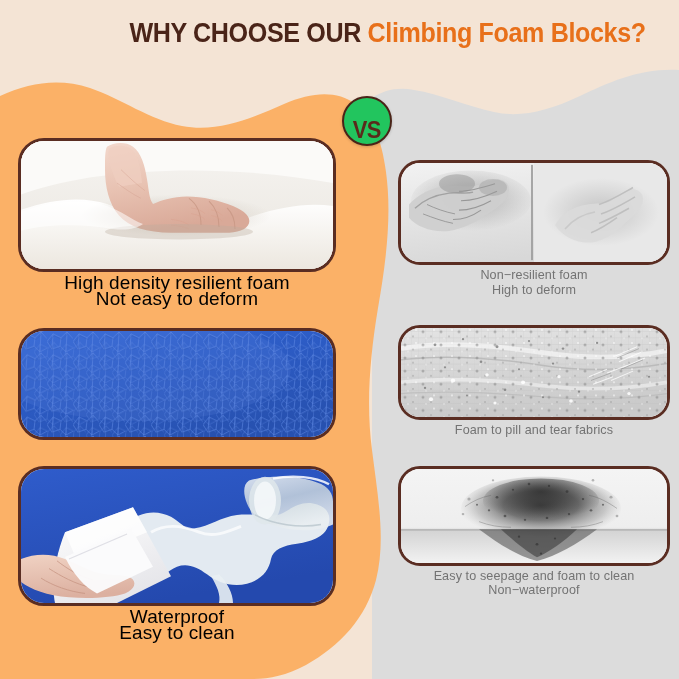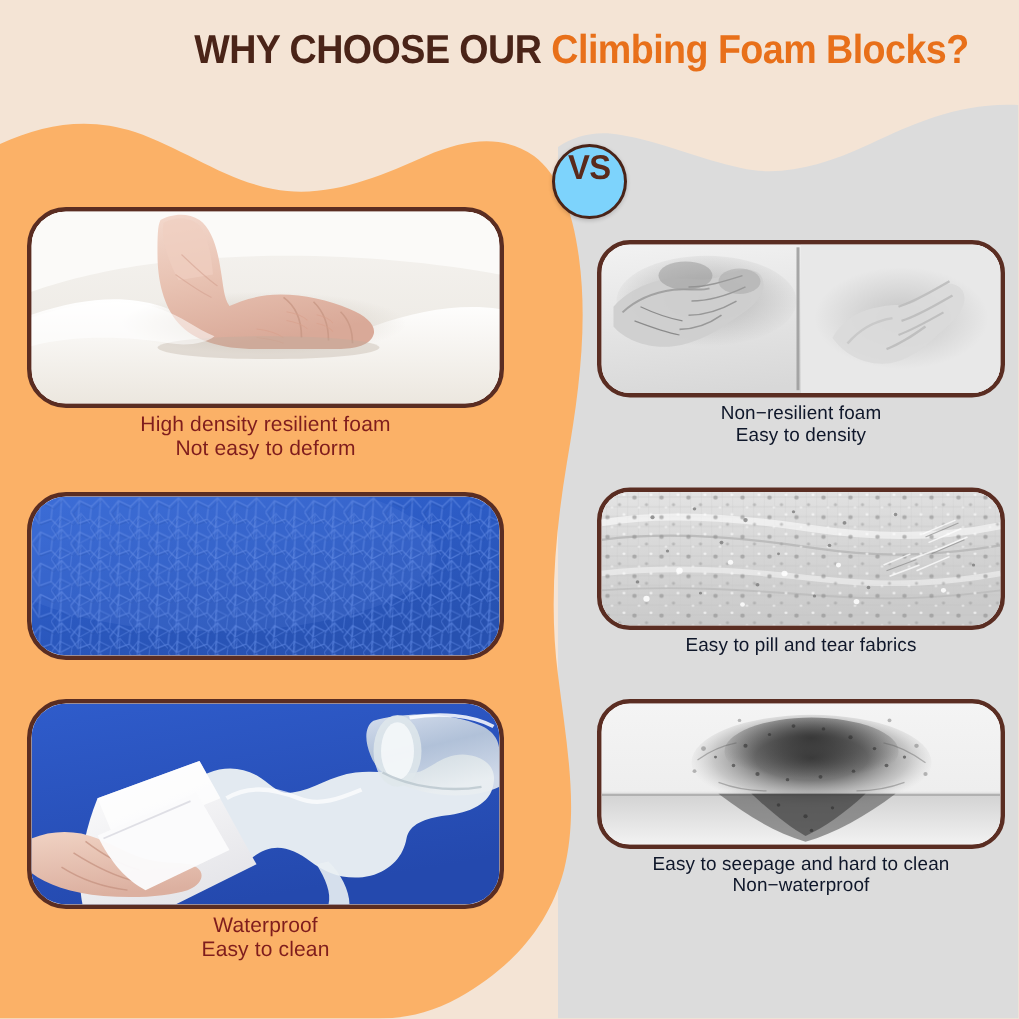--- a/index.html
+++ b/index.html
@@ -32,27 +32,27 @@
     transform:scaleX(0.93);
     transform-origin:center;
     white-space:nowrap;
   }
   .t-dark{color:#4A2418;}
   .t-accent{color:#E8701A;}
 
   
   .vs-badge{
     position:absolute;
-    left:368px;top:96px;
+    left:342px;top:96px;
     width:50px;height:50px;
     border-radius:50%;
-    background:#7dd3fc;
+    background:#22c55e;
     border:2.5px solid #4A2418;
     box-sizing:border-box;
-    display:flex;align-items:flex-start;justify-content:center;
+    display:flex;align-items:flex-end;justify-content:center;
     z-index:60;
     box-shadow:0 1px 3px rgba(0,0,0,0.18);
   }
   .vs-badge span{
     font-weight:bold;font-size:23px;color:#5A2A1B;
     letter-spacing:-0.5px;
     transform:scaleX(0.95);
   }
 
   
@@ -65,27 +65,27 @@
     border:3px solid #5A2D22;
     border-radius:22px;
     overflow:hidden;
     position:relative;
     box-sizing:border-box;
     background:#fff;
   }
   #col-left .card-frame{border-radius:26px;}
   .cap{
     text-align:center;
-    color:#7f1d1d;
-    font-size:14px;
+    color:#000000;
+    font-size:19px;
     line-height:15.5px;
     margin-top:3px;
     letter-spacing:0.1px;
   }
-  #col-right .cap{color:#0f172a;font-size:12.6px;line-height:14.6px;}
+  #col-right .cap{color:#737373;font-size:12.6px;line-height:14.6px;}
 
   .frame-l1{height:134px;}
   .frame-l2{height:112px;}
   .frame-l3{height:140px;}
   .frame-r1{height:105px;}
   .frame-r2{height:95px;}
   .frame-r3{height:100px;}
 
   .media{position:absolute;left:0;top:0;width:100%;height:100%;}
 
@@ -369,21 +369,21 @@
               <path d="M200,54 C212,50 224,42 234,36"></path>
               <path d="M198,64 C208,60 218,54 228,48"></path>
               <path d="M190,74 C200,70 208,64 216,58"></path>
             </g>
             <path d="M164,70 C172,60 182,54 194,52" stroke="#c6c6c6" stroke-width="1.6" fill="none" opacity="0.9"></path>
           </g>
         </svg>
       </div>
       <div class="cap">
         <div>Non−resilient foam</div>
-        <div>Easy to density</div>
+        <div>High to deform</div>
       </div>
     </div>
 
     <div class="gap-r1"></div>
 
     <div class="card">
       <div class="card-frame frame-r2">
         <svg class="media" viewBox="0 0 266 95" preserveAspectRatio="none">
           <defs>
             <linearGradient id="pillBg" x1="0" y1="0" x2="0.2" y2="1">
@@ -451,21 +451,21 @@
             <circle cx="122" cy="58" r="2.0"></circle>
               <circle cx="158" cy="52" r="1.7"></circle>
             <circle cx="30" cy="76" r="2.1"></circle>
               <circle cx="94" cy="80" r="1.6"></circle>
             <circle cx="170" cy="78" r="1.9"></circle>
               <circle cx="228" cy="70" r="1.7"></circle>
           </g>
         </svg>
       </div>
       <div class="cap">
-        <div>Easy to pill and tear fabrics</div>
+        <div>Foam to pill and tear fabrics</div>
       </div>
     </div>
 
     <div class="gap-r2"></div>
 
     <div class="card">
       <div class="card-frame frame-r3">
         <svg class="media" viewBox="0 0 266 100" preserveAspectRatio="none">
           <defs>
             <radialGradient id="stainG" cx="0.5" cy="0.45" r="0.52">
@@ -526,19 +526,19 @@
 
           <g stroke="#5d5d5d" stroke-width="0.9" fill="none" opacity="0.4">
             <path d="M64,40 C72,34 80,30 90,28"></path>
             <path d="M216,42 C208,36 198,30 188,28"></path>
             <path d="M78,56 C88,60 98,62 110,62"></path>
             <path d="M202,56 C192,60 182,62 170,62"></path>
           </g>
         </svg>
       </div>
       <div class="cap">
-        <div>Easy to seepage and hard to clean</div>
+        <div>Easy to seepage and foam to clean</div>
         <div>Non−waterproof</div>
       </div>
     </div>
   </div>
 
 </div>
 
 </body></html>

